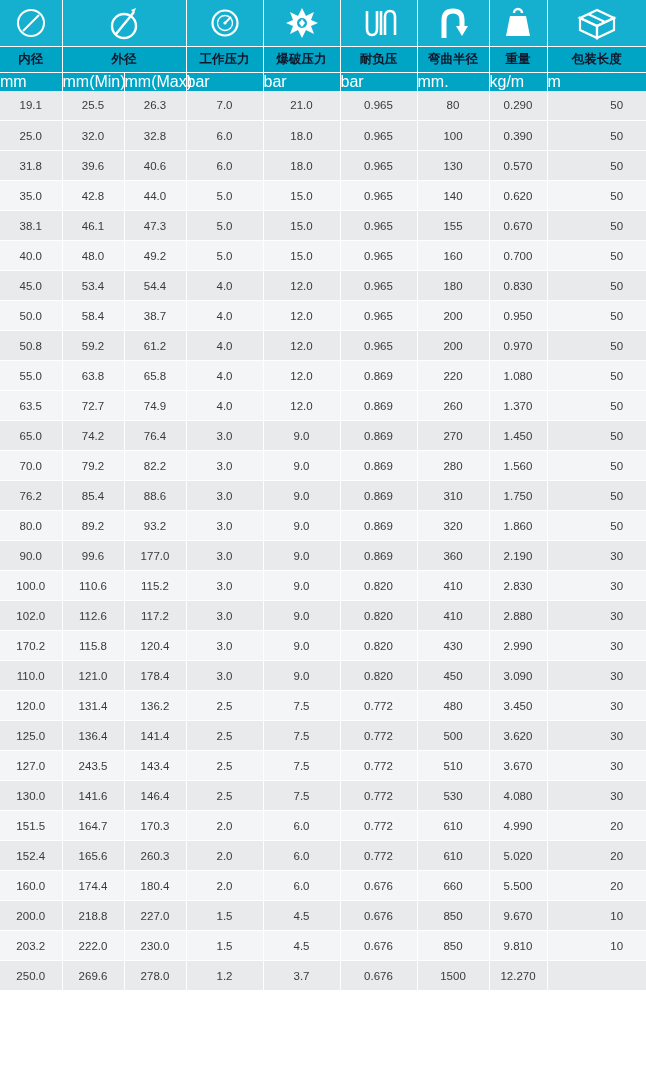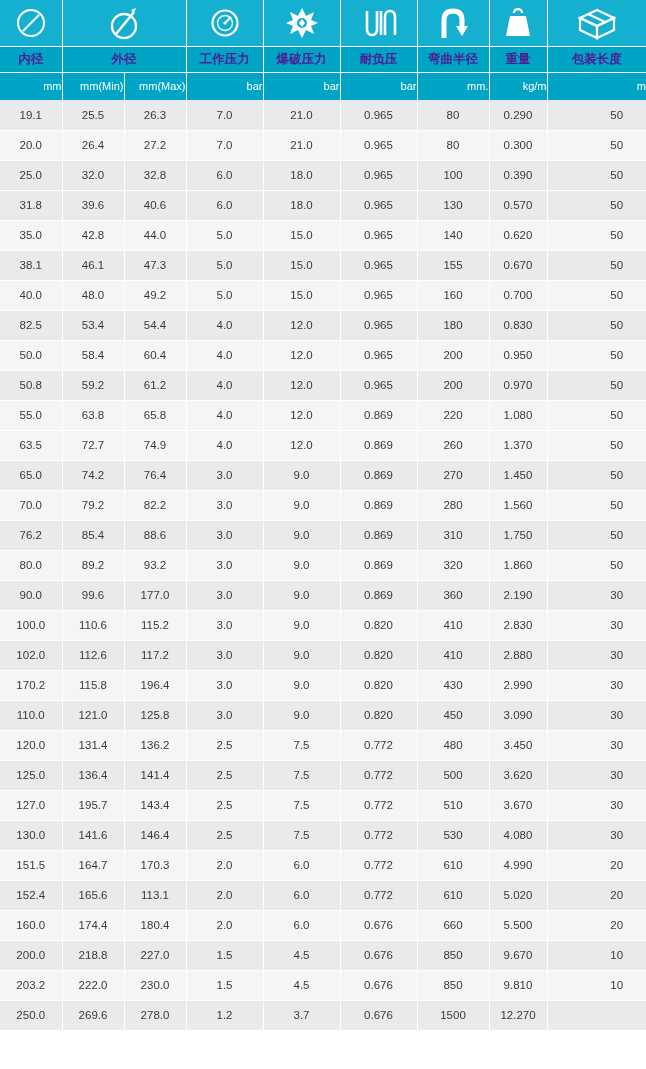--- a/index.html
+++ b/index.html
@@ -35,37 +35,37 @@
   .icon-wrap {
     display: flex;
     align-items: center;
     justify-content: center;
     height: 44px;
   }
   
   tr.name-row td {
     background: #00a5c6;
     height: 26px;
-    color: #4c1d95;
+    color: #0f172a;
     font-size: 12.5px;
     font-weight: bold;
     text-align: center;
     vertical-align: middle;
     border-right: 1px solid #ffffff;
     border-bottom: 1px solid #ffffff;
     padding: 0;
   }
   tr.name-row td:last-child { border-right: none; }
   
   tr.unit-row td {
     background: #00a5c6;
-    height: 28px;
+    height: 14px;
     color: #ffffff;
-    font-size: 11px;
-    text-align: right;
+    font-size: 16px;
+    text-align: left;
     vertical-align: middle;
     border-right: 1px solid #ffffff;
     padding: 0;
   }
   tr.unit-row td:last-child { border-right: none; }
   
   tr.data-row td {
     height: 30px;
     font-size: 11.5px;
     color: #3a3a3a;
@@ -201,31 +201,20 @@
           <td>19.1</td>
           <td>25.5</td>
           <td>26.3</td>
           <td>7.0</td>
           <td>21.0</td>
           <td>0.965</td>
           <td>80</td>
           <td>0.290</td>
           <td>50</td>
         </tr>
-        <tr class="data-row even">
-          <td>20.0</td>
-          <td>26.4</td>
-          <td>27.2</td>
-          <td>7.0</td>
-          <td>21.0</td>
-          <td>0.965</td>
-          <td>80</td>
-          <td>0.300</td>
-          <td>50</td>
-        </tr>
         <tr class="data-row odd">
           <td>25.0</td>
           <td>32.0</td>
           <td>32.8</td>
           <td>6.0</td>
           <td>18.0</td>
           <td>0.965</td>
           <td>100</td>
           <td>0.390</td>
           <td>50</td>
@@ -268,34 +257,34 @@
           <td>48.0</td>
           <td>49.2</td>
           <td>5.0</td>
           <td>15.0</td>
           <td>0.965</td>
           <td>160</td>
           <td>0.700</td>
           <td>50</td>
         </tr>
         <tr class="data-row odd">
-          <td>82.5</td>
+          <td>45.0</td>
           <td>53.4</td>
           <td>54.4</td>
           <td>4.0</td>
           <td>12.0</td>
           <td>0.965</td>
           <td>180</td>
           <td>0.830</td>
           <td>50</td>
         </tr>
         <tr class="data-row even">
           <td>50.0</td>
           <td>58.4</td>
-          <td>60.4</td>
+          <td>38.7</td>
           <td>4.0</td>
           <td>12.0</td>
           <td>0.965</td>
           <td>200</td>
           <td>0.950</td>
           <td>50</td>
         </tr>
         <tr class="data-row odd">
           <td>50.8</td>
           <td>59.2</td>
@@ -402,32 +391,32 @@
           <td>3.0</td>
           <td>9.0</td>
           <td>0.820</td>
           <td>410</td>
           <td>2.880</td>
           <td>30</td>
         </tr>
         <tr class="data-row even">
           <td>170.2</td>
           <td>115.8</td>
-          <td>196.4</td>
+          <td>120.4</td>
           <td>3.0</td>
           <td>9.0</td>
           <td>0.820</td>
           <td>430</td>
           <td>2.990</td>
           <td>30</td>
         </tr>
         <tr class="data-row odd">
           <td>110.0</td>
           <td>121.0</td>
-          <td>125.8</td>
+          <td>178.4</td>
           <td>3.0</td>
           <td>9.0</td>
           <td>0.820</td>
           <td>450</td>
           <td>3.090</td>
           <td>30</td>
         </tr>
         <tr class="data-row even">
           <td>120.0</td>
           <td>131.4</td>
@@ -445,21 +434,21 @@
           <td>141.4</td>
           <td>2.5</td>
           <td>7.5</td>
           <td>0.772</td>
           <td>500</td>
           <td>3.620</td>
           <td>30</td>
         </tr>
         <tr class="data-row even">
           <td>127.0</td>
-          <td>195.7</td>
+          <td>243.5</td>
           <td>143.4</td>
           <td>2.5</td>
           <td>7.5</td>
           <td>0.772</td>
           <td>510</td>
           <td>3.670</td>
           <td>30</td>
         </tr>
         <tr class="data-row odd">
           <td>130.0</td>
@@ -479,21 +468,21 @@
           <td>2.0</td>
           <td>6.0</td>
           <td>0.772</td>
           <td>610</td>
           <td>4.990</td>
           <td>20</td>
         </tr>
         <tr class="data-row odd">
           <td>152.4</td>
           <td>165.6</td>
-          <td>113.1</td>
+          <td>260.3</td>
           <td>2.0</td>
           <td>6.0</td>
           <td>0.772</td>
           <td>610</td>
           <td>5.020</td>
           <td>20</td>
         </tr>
         <tr class="data-row even">
           <td>160.0</td>
           <td>174.4</td>

